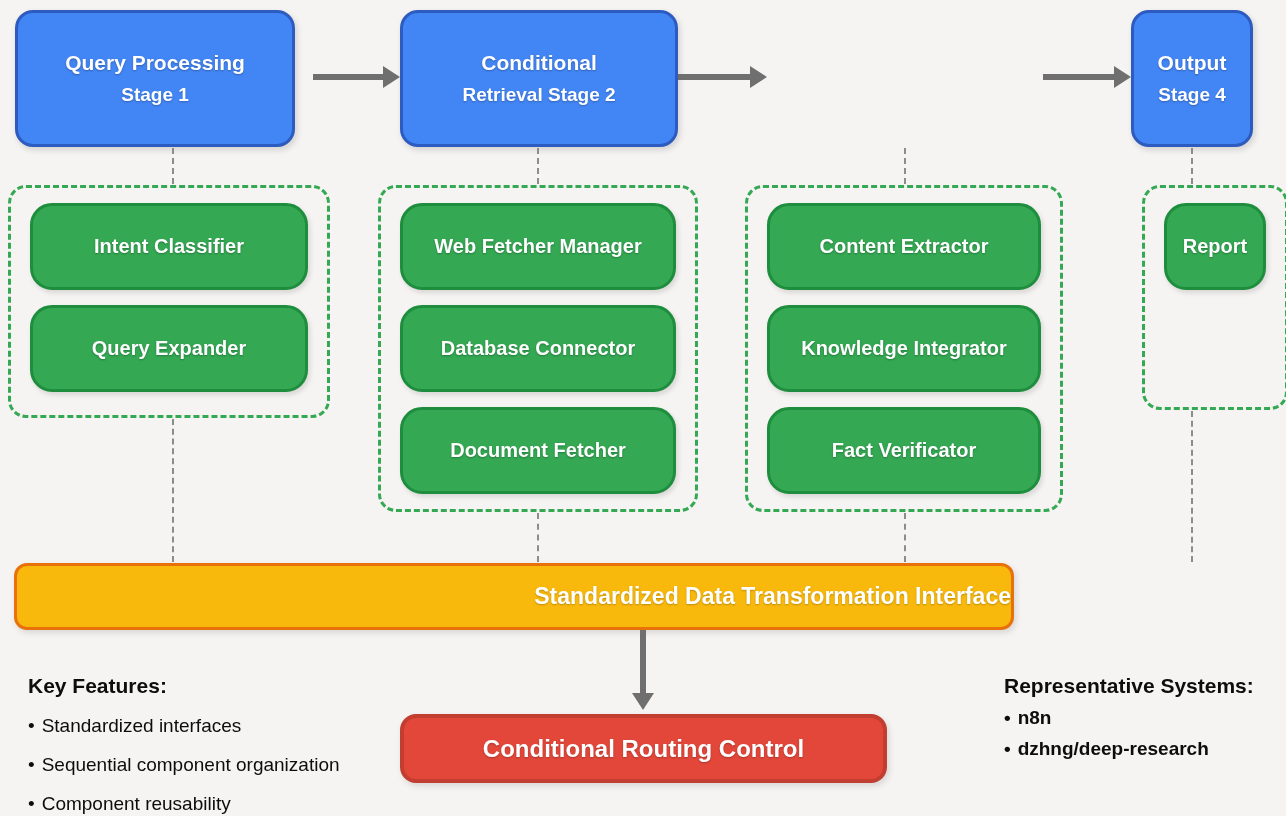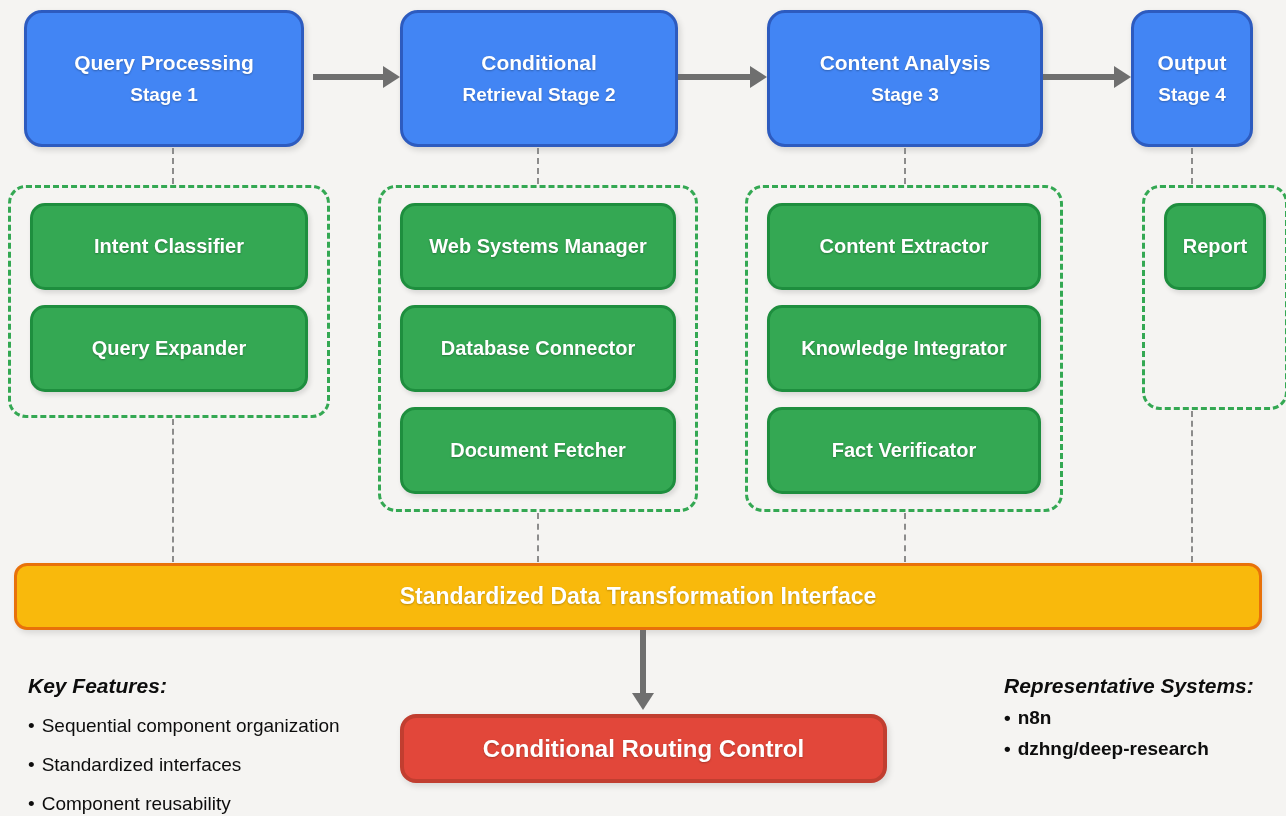--- a/index.html
+++ b/index.html
@@ -14,21 +14,21 @@
   .stage{
     position:absolute;top:10px;height:137px;
     background:#4285f4;border:3px solid #2d5bbf;border-radius:18px;
     box-sizing:border-box;
     display:flex;flex-direction:column;align-items:center;justify-content:center;
     color:#fff;text-align:center;
     box-shadow:2px 3px 6px rgba(0,0,0,.14);
   }
   .stage .t{font-size:21px;font-weight:700;text-shadow:0 1px 2px rgba(0,0,0,.28);}
   .stage .s{font-size:19px;font-weight:700;margin-top:9px;text-shadow:0 1px 2px rgba(0,0,0,.25);}
-  .st0{left:24px;width:280px;}
+  .st0{left:15px;width:280px;}
   .st1{left:400px;width:278px;}
   .st2{left:767px;width:276px;}
   .st3{left:1131px;width:122px;}
 
   
   .harrow{position:absolute;top:74px;height:6px;background:#6f6f6f;}
   .hhead{position:absolute;top:66px;width:0;height:0;
     border-top:11px solid transparent;border-bottom:11px solid transparent;
     border-left:17px solid #6f6f6f;}
   .ha0{left:313px;width:70px;} .hh0{left:383px;}
@@ -53,32 +53,32 @@
     display:flex;flex-direction:column;gap:15px;
     padding:15px 19px;
   }
   .g0{left:8px;width:322px;height:233px;}
   .g1{left:378px;width:320px;height:327px;}
   .g2{left:745px;width:318px;height:327px;}
   .g3{left:1142px;width:146px;height:225px;}
 
   .component{
     height:87px;flex:0 0 87px;box-sizing:border-box;
-    background:#34a853;border:3px solid #1e8e3e;border-radius:15px;
+    background:#34a853;border:3px solid #1e8e3e;border-radius:22px;
     display:flex;align-items:center;justify-content:center;
     color:#fff;font-size:20px;font-weight:700;text-align:center;
     text-shadow:0 1px 2px rgba(0,0,0,.28);
     box-shadow:2px 3px 5px rgba(0,0,0,.12);
   }
 
   
   .ibar{
-    position:absolute;left:14px;top:563px;width:1248px;height:67px;box-sizing:border-box;
+    position:absolute;left:14px;top:563px;width:1000px;height:67px;box-sizing:border-box;
     background:#f9b90c;border:3px solid #e8710a;border-radius:13px;
-    display:flex;align-items:center;justify-content:center;
+    display:flex;align-items:center;justify-content:flex-end;
     color:#fff;font-size:23px;font-weight:700;text-shadow:0 1px 2px rgba(0,0,0,.25);
     box-shadow:2px 3px 6px rgba(0,0,0,.12);
   }
 
   
   .varrow{position:absolute;left:640px;top:630px;width:6px;height:63px;background:#6f6f6f;}
   .vhead{position:absolute;left:632px;top:693px;width:0;height:0;
     border-left:11px solid transparent;border-right:11px solid transparent;
     border-top:17px solid #6f6f6f;}
 
@@ -88,42 +88,38 @@
     background:#e2473a;border:4px solid #c13e30;border-radius:16px;
     display:flex;align-items:center;justify-content:center;
     color:#fff;font-size:24px;font-weight:700;text-shadow:0 1px 2px rgba(0,0,0,.25);
     box-shadow:2px 3px 6px rgba(0,0,0,.12);
   }
 
   
   .txtblock{position:absolute;color:#0d0d0d;}
   .kf{left:28px;top:674px;}
   .rs{left:1004px;top:674px;}
-  .txtblock .head{font-size:21px;font-weight:700;font-style:italic;}
+  .txtblock .head{font-size:21px;font-weight:700;}
   .kf .item{font-size:19px;margin-top:17px;}
   .rs .item{font-size:19px;margin-top:9px;font-weight:bold;}
   .rs .item:first-of-type{margin-top:13px;}
   .bullet{margin-right:7px;}
 </style>
 </head>
 <body>
 
 <div class="canvas">
 
   <div class="stage st0">
     <div class="t">Query Processing</div>
     <div class="s">Stage 1</div>
   </div>
   <div class="stage st1">
     <div class="t">Conditional</div>
     <div class="s">Retrieval Stage 2</div>
-  </div>
-  <div class="stage st2">
-    <div class="t">Content Analysis</div>
-    <div class="s">Stage 3</div>
   </div>
   <div class="stage st3">
     <div class="t">Output</div>
     <div class="s">Stage 4</div>
   </div>
 
   <div class="harrow ha0"></div>
   <div class="hhead hh0"></div>
   <div class="harrow ha1"></div>
   <div class="hhead hh1"></div>
@@ -137,21 +133,21 @@
   <div class="vdash v0b"></div>
   <div class="vdash v1b"></div>
   <div class="vdash v2b"></div>
   <div class="vdash v3b"></div>
 
   <div class="group g0">
     <div class="component">Intent Classifier</div>
     <div class="component">Query Expander</div>
   </div>
   <div class="group g1">
-    <div class="component">Web Systems Manager</div>
+    <div class="component">Web Fetcher Manager</div>
     <div class="component">Database Connector</div>
     <div class="component">Document Fetcher</div>
   </div>
   <div class="group g2">
     <div class="component">Content Extractor</div>
     <div class="component">Knowledge Integrator</div>
     <div class="component">Fact Verificator</div>
   </div>
   <div class="group g3">
     <div class="component">Report</div>
@@ -163,22 +159,22 @@
 
   <div class="varrow"></div>
   <div class="vhead"></div>
 
   <div class="rbox">
     <span>Conditional Routing Control</span>
   </div>
 
   <div class="txtblock kf">
     <div class="head">Key Features:</div>
+    <div class="item"><span class="bullet">•</span><span>Standardized interfaces</span></div>
     <div class="item"><span class="bullet">•</span><span>Sequential component organization</span></div>
-    <div class="item"><span class="bullet">•</span><span>Standardized interfaces</span></div>
     <div class="item"><span class="bullet">•</span><span>Component reusability</span></div>
   </div>
 
   <div class="txtblock rs">
     <div class="head">Representative Systems:</div>
     <div class="item"><span class="bullet">•</span><span>n8n</span></div>
     <div class="item"><span class="bullet">•</span><span>dzhng/deep-research</span></div>
   </div>
 
 </div>

